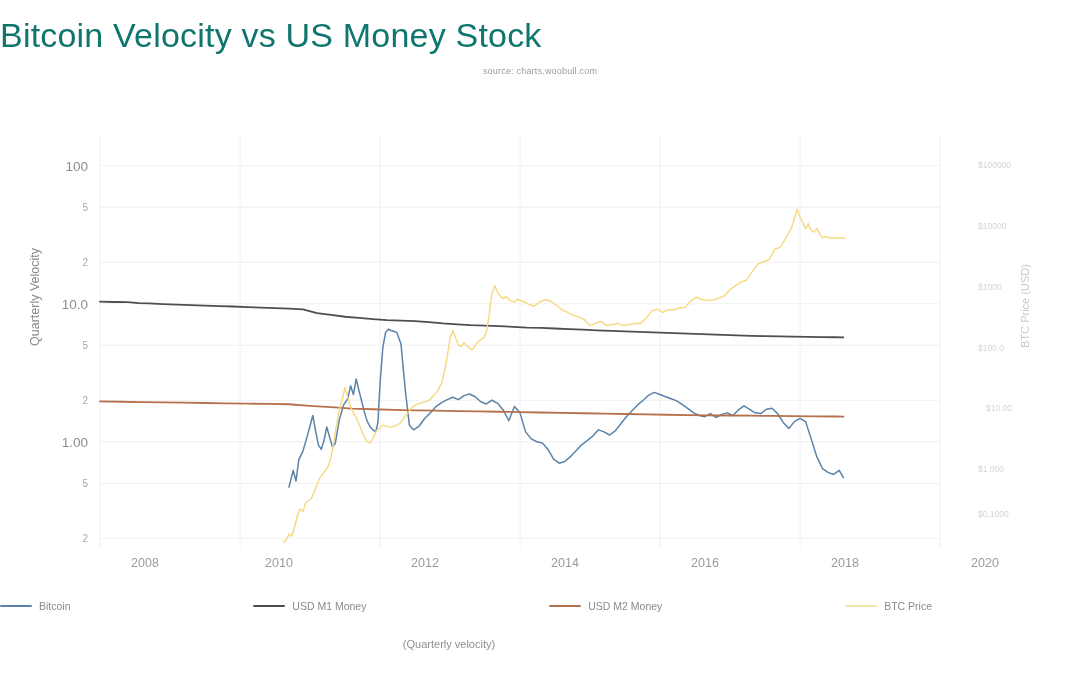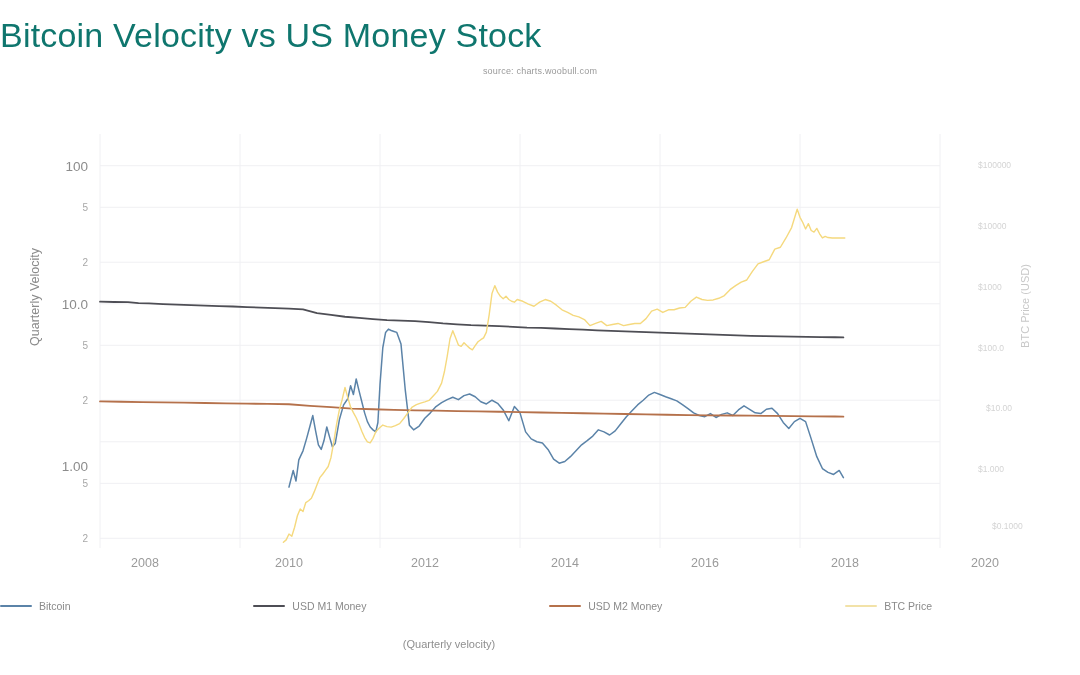--- a/index.html
+++ b/index.html
@@ -191,36 +191,36 @@
     <div id="y-left-title">Quarterly Velocity</div>
     <div id="y-right-title">BTC Price (USD)</div>
 
     <div id="ticks-left">
         <div class="tick-left major" style="top: 165.727px; left: 20px; width: 68px;">100</div>
         <div class="tick-left minor" style="top: 207.278px; left: 20px; width: 68px;">5</div>
         <div class="tick-left minor" style="top: 262.204px; left: 20px; width: 68px;">2</div>
         <div class="tick-left major" style="top: 303.754px; left: 20px; width: 68px;">10.0</div>
         <div class="tick-left minor" style="top: 345.304px; left: 20px; width: 68px;">5</div>
         <div class="tick-left minor" style="top: 400.231px; left: 20px; width: 68px;">2</div>
-        <div class="tick-left major" style="top: 441.781px; left: 20px; width: 68px; margin-top: 24px;">1.00</div>
+        <div class="tick-left major" style="top: 441.781px; left: 20px; width: 68px;">1.00</div>
         <div class="tick-left minor" style="top: 483.331px; left: 20px; width: 68px;">5</div>
         <div class="tick-left minor" style="top: 538.258px; left: 20px; width: 68px;">2</div>
       </div>
     <div id="ticks-right">
         <div class="tick-right" style="top: 165.496px; left: 978px;">$100000</div>
         <div class="tick-right" style="top: 226.201px; left: 978px;">$10000</div>
         <div class="tick-right" style="top: 286.906px; left: 978px;">$1000</div>
         <div class="tick-right" style="top: 347.611px; left: 978px;">$100.0</div>
         <div class="tick-right" style="top: 408.316px; left: 978px; margin-left: 8px;">$10.00</div>
         <div class="tick-right" style="top: 469.021px; left: 978px;">$1.000</div>
-        <div class="tick-right" style="top: 526px; left: 978px; margin-left: 14px;">$0.1000</div>
+        <div class="tick-right" style="top: 514px; left: 978px;">$0.1000</div>
       </div>
     <div id="ticks-x">
         <div class="tick-x" style="left: 100px; top: 556px;">2008</div>
-        <div class="tick-x" style="left: 244px; top: 556px;">2010</div>
+        <div class="tick-x" style="left: 234px; top: 556px;">2010</div>
         <div class="tick-x" style="left: 380px; top: 556px;">2012</div>
         <div class="tick-x" style="left: 520px; top: 556px;">2014</div>
         <div class="tick-x" style="left: 660px; top: 556px;">2016</div>
         <div class="tick-x" style="left: 800px; top: 556px;">2018</div>
         <div class="tick-x" style="left: 940px; top: 556px;">2020</div>
       </div>
   </div>
 
   <div id="legend">
       <div class="legend-item">

